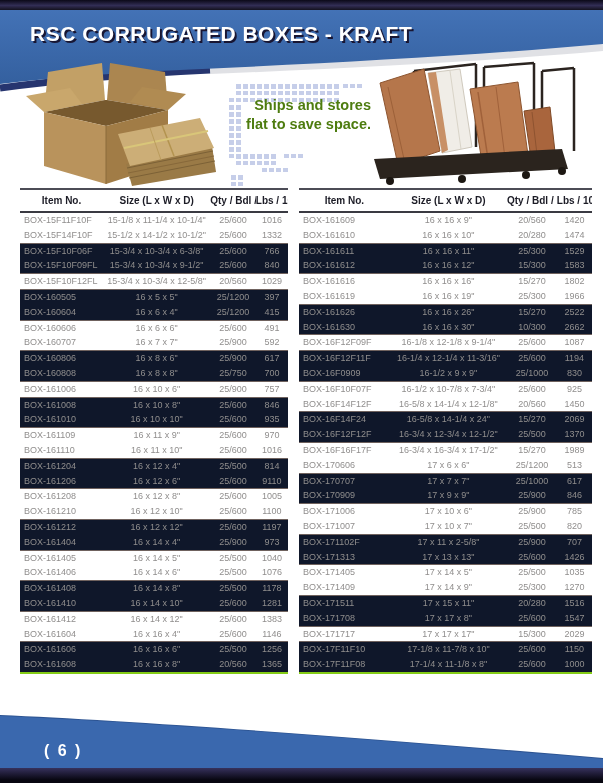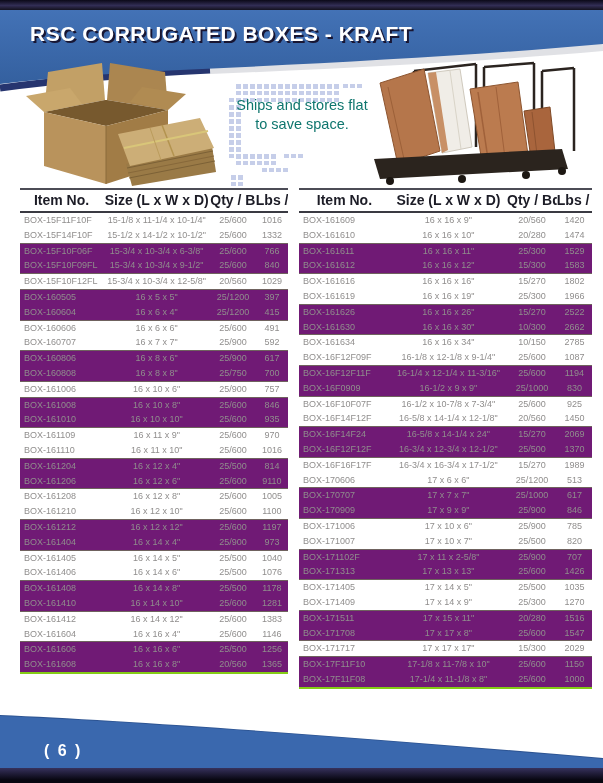--- a/index.html
+++ b/index.html
@@ -12,39 +12,39 @@
   .banner-svg{position:absolute;left:0;top:10px;}
   .page-title{position:absolute;left:30px;top:22px;width:560px;
               font-size:21px;font-weight:bold;color:#fff;letter-spacing:.5px;
               text-shadow:2px 2px 0 #181633;}
 
   
   .mosaic{position:absolute;
     background-image:
       repeating-linear-gradient(180deg,#fff 0 2px,transparent 2px 7px),
       repeating-linear-gradient(90deg,#c6cee9 0 5px,transparent 5px 7px);}
-  .tagline{position:absolute;left:233px;top:96px;width:138px;text-align:center;
-           font-size:14.5px;line-height:1.3;font-weight:normal;color:#0f766e;}
+  .tagline{position:absolute;left:233px;top:96px;width:138px;text-align:right;
+           font-size:14.5px;line-height:1.3;font-weight:bold;color:#4d7c0f;}
 
   
   .ptable{position:absolute;top:188px;font-size:9px;color:#908e8d;}
   #table-left{left:20px;width:268px;}
   #table-right{left:299px;width:293px;}
   .thead{display:flex;height:21px;line-height:21px;font-weight:bold;color:#1c1c26;
-         font-size:14px;border-top:2px solid #4c4c56;border-bottom:2px solid #3a3a42;justify-content:space-between;}
+         font-size:10px;border-top:2px solid #4c4c56;border-bottom:2px solid #3a3a42;justify-content:space-between;}
   .c{text-align:center;overflow:hidden;white-space:nowrap;}
   .c0{flex:0 0 31%;}
   .c1{flex:0 0 40%;}
   .c2{flex:0 0 17%;}
   .c3{flex:0 0 12%;}
   .trow .c0{text-align:left;padding-left:4px;box-sizing:border-box;}
   .tbody{border-bottom:2px solid #84cc16;}
   .pair{border-top:1.5px solid #6f625e;}
   .pair:first-child{border-top:none;}
-  .pair.shaded{background:#701a75;}
+  .pair.shaded{background:#0f172a;}
   .trow{display:flex;height:14.8px;line-height:14.8px;}
 
   
   .bottom-svg{position:absolute;left:0;top:712px;}
   .bottombar{position:absolute;left:0;bottom:0;width:603px;height:15px;
              background:linear-gradient(180deg,#36315c,#070610 80%);}
   .page-number{position:absolute;left:44px;top:742px;font-size:16px;font-weight:bold;
                color:#fff;letter-spacing:2px;}
 
   .photo{position:absolute;}
@@ -413,26 +413,20 @@
           </div>
           <div class="trow">
             <span class="c c0">BOX-161630</span>
             <span class="c c1">16 x 16 x 30"</span>
             <span class="c c2">10/300</span>
             <span class="c c3">2662</span>
           </div>
         </div>
         <div class="pair">
           <div class="trow">
-            <span class="c c0">BOX-161634</span>
-            <span class="c c1">16 x 16 x 34"</span>
-            <span class="c c2">10/150</span>
-            <span class="c c3">2785</span>
-          </div>
-          <div class="trow">
             <span class="c c0">BOX-16F12F09F</span>
             <span class="c c1">16-1/8 x 12-1/8 x 9-1/4"</span>
             <span class="c c2">25/600</span>
             <span class="c c3">1087</span>
           </div>
         </div>
         <div class="pair shaded">
           <div class="trow">
             <span class="c c0">BOX-16F12F11F</span>
             <span class="c c1">16-1/4 x 12-1/4 x 11-3/16"</span>

